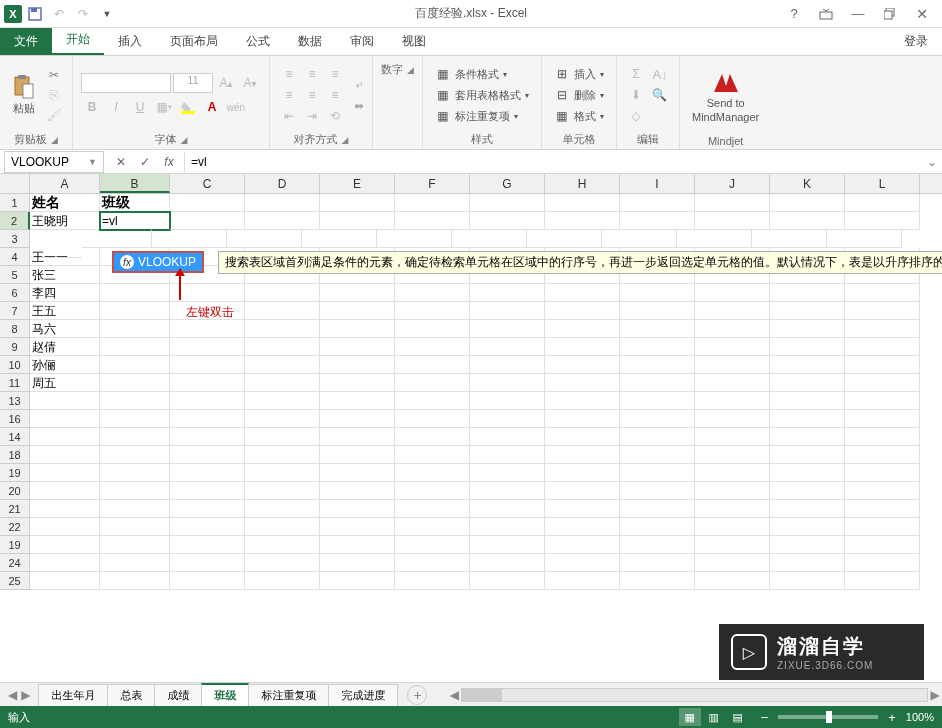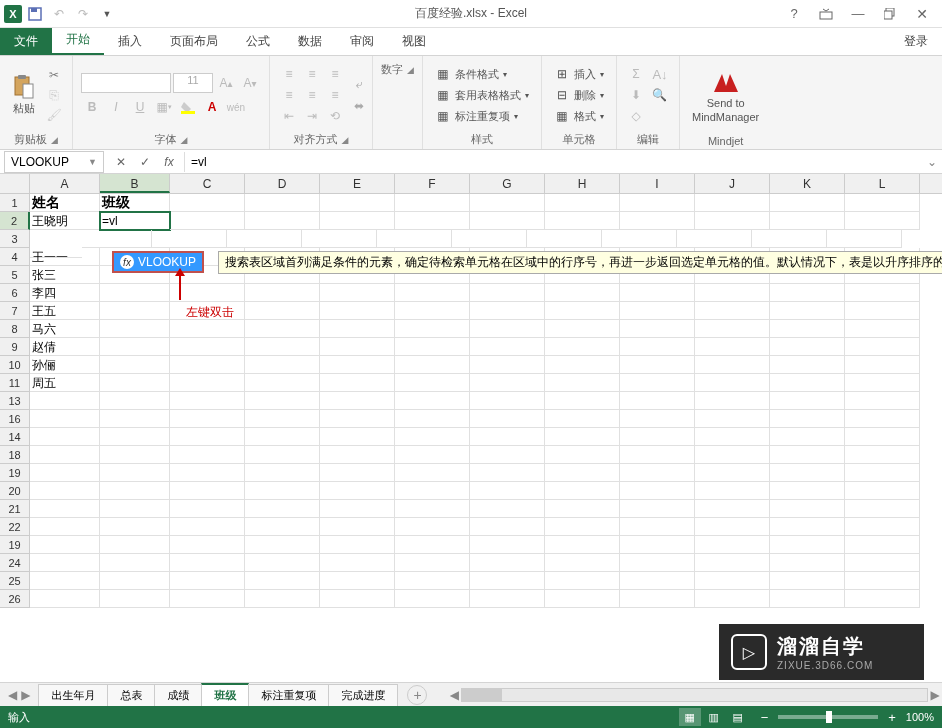--- a/index.html
+++ b/index.html
@@ -703,35 +703,20 @@
         <div class="cell" style="width: 75px;"></div>
         <div class="cell" style="width: 75px;"></div>
         <div class="cell" style="width: 75px;"></div>
         <div class="cell" style="width: 75px;"></div>
         <div class="cell" style="width: 75px;"></div>
         <div class="cell" style="width: 75px;"></div>
         <div class="cell" style="width: 75px;"></div>
         <div class="cell" style="width: 75px;"></div>
         <div class="cell" style="width: 75px;"></div>
       </div>
-      <div class="row">
-        <div class="row-h">26</div>
-        <div class="cell" style="width: 70px;"></div>
-        <div class="cell" style="width: 70px;"></div>
-        <div class="cell" style="width: 75px;"></div>
-        <div class="cell" style="width: 75px;"></div>
-        <div class="cell" style="width: 75px;"></div>
-        <div class="cell" style="width: 75px;"></div>
-        <div class="cell" style="width: 75px;"></div>
-        <div class="cell" style="width: 75px;"></div>
-        <div class="cell" style="width: 75px;"></div>
-        <div class="cell" style="width: 75px;"></div>
-        <div class="cell" style="width: 75px;"></div>
-        <div class="cell" style="width: 75px;"></div>
-      </div>
       <div class="autocomplete">
       <div class="ac-item">
         <span class="fi">fx</span>
         <span>VLOOKUP</span>
       </div>
     </div>
     <div class="ac-desc">搜索表区域首列满足条件的元素，确定待检索单元格在区域中的行序号，再进一步返回选定单元格的值。默认情况下，表是以升序排序的</div>
     <svg class="annotation-arrow" width="20" height="36">
       <line x1="10" y1="32" x2="10" y2="4" stroke="#c00" stroke-width="2"></line>
       <polygon points="10,0 5,8 15,8" fill="#c00"></polygon>

